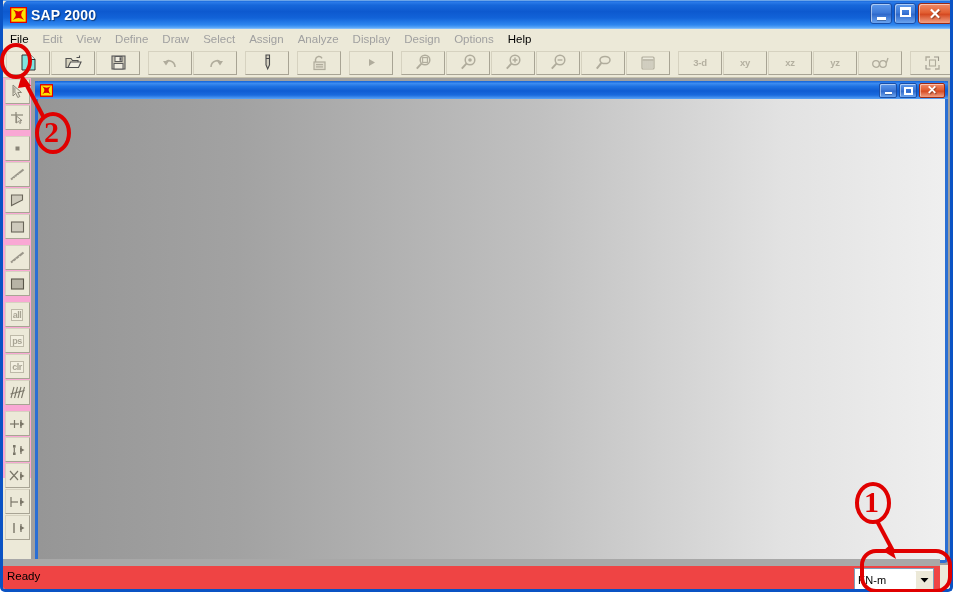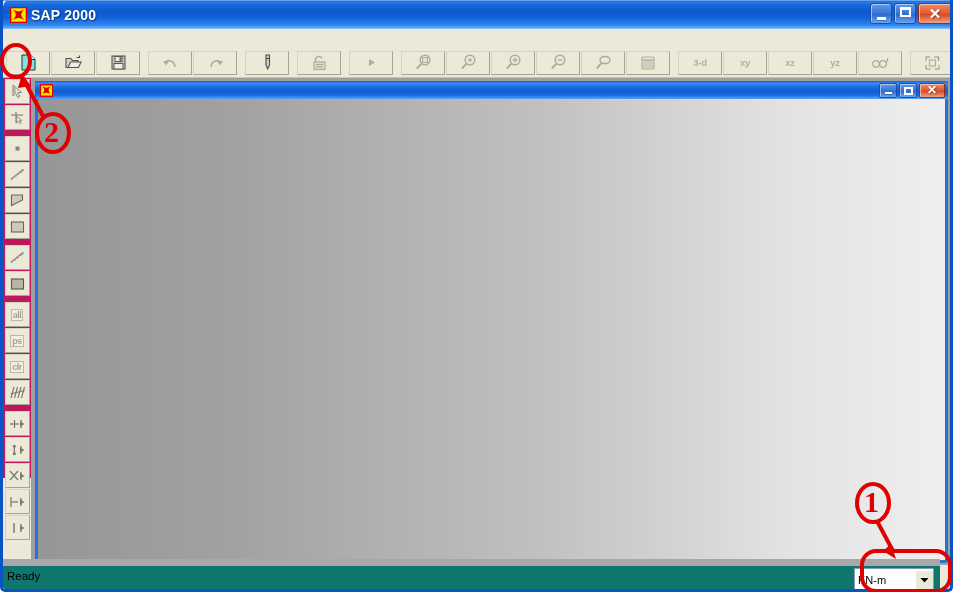--- a/index.html
+++ b/index.html
@@ -186,21 +186,21 @@
     font-weight: bold;
     letter-spacing: -.3px;
   }
 
   
   #sidebar {
     position: absolute;
     left: 0; top: 78px;
     width: 28px;
     height: 400px;
-    background: #be185d;
+    background: #f9a8d4;
     padding-top: 1px;
     box-sizing: border-box;
   }
   .sbtn {
     width: 25px; height: 25px;
     margin: 0 auto 1px auto;
     box-sizing: border-box;
     border: 1px solid #d6d2c0;
     border-right-color: #a8a494;
     border-bottom-color: #a8a494;
@@ -282,21 +282,21 @@
     top: 18px; bottom: 0;
     background: linear-gradient(to right, #969696 0%, #a2a2a2 22%, #c0c0c0 55%, #e2e2e2 82%, #efefef 100%);
   }
 
   
   #statusbar {
     position: absolute;
     left: 0; right: 10px;
     bottom: 0;
     height: 24px;
-    background: #0f766e;
+    background: #ef4444;
     border-top: 4px solid #6d28d9;
   }
   #status-text {
     position: absolute;
     left: 4px; top: 5px;
     font-size: 11.5px;
     color: #000;
   }
   #statusbar .gray-strip {
     position: absolute;
@@ -373,20 +373,34 @@
       </div>
       <div class="winbtn">
         <span class="glyph glyph-max"></span>
       </div>
       <div class="winbtn close">
         <span class="glyph glyph-close">✕</span>
       </div>
     </div>
   </div>
 
+  <div id="menubar">
+    <span class="menu-item enabled">File</span>
+    <span class="menu-item">Edit</span>
+    <span class="menu-item">View</span>
+    <span class="menu-item">Define</span>
+    <span class="menu-item">Draw</span>
+    <span class="menu-item">Select</span>
+    <span class="menu-item">Assign</span>
+    <span class="menu-item">Analyze</span>
+    <span class="menu-item">Display</span>
+    <span class="menu-item">Design</span>
+    <span class="menu-item">Options</span>
+    <span class="menu-item enabled">Help</span>
+  </div>
 
   <div id="toolbar">
 
     <div class="tbtn">
       <svg width="15" height="17" viewBox="0 0 15 17">
         <path d="M1 1 H9.5 L14 5.5 V16 H1 Z" fill="#7fe3e0" stroke="#303030" stroke-width="1"></path>
         <path d="M9.5 1 V5.5 H14" fill="#dff7f6" stroke="#303030" stroke-width="1"></path>
       </svg>
     </div>
 

